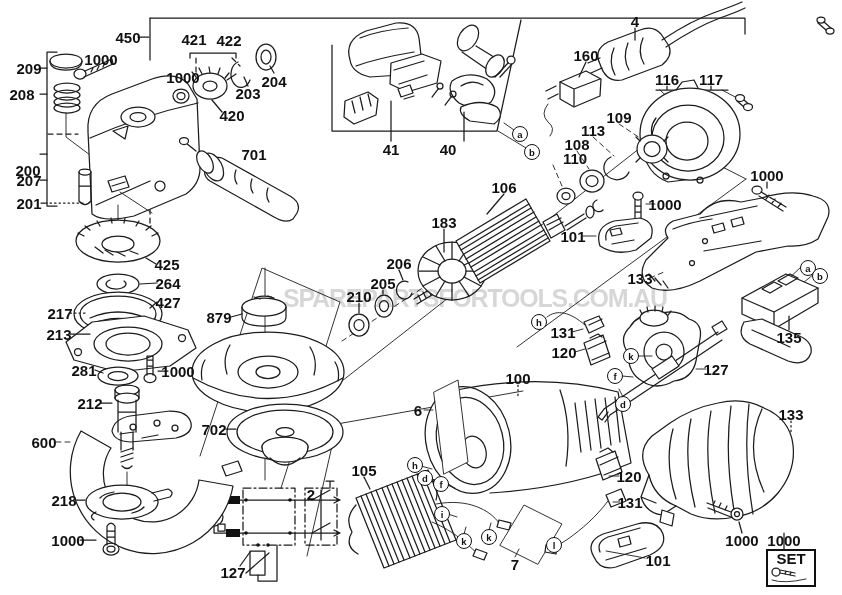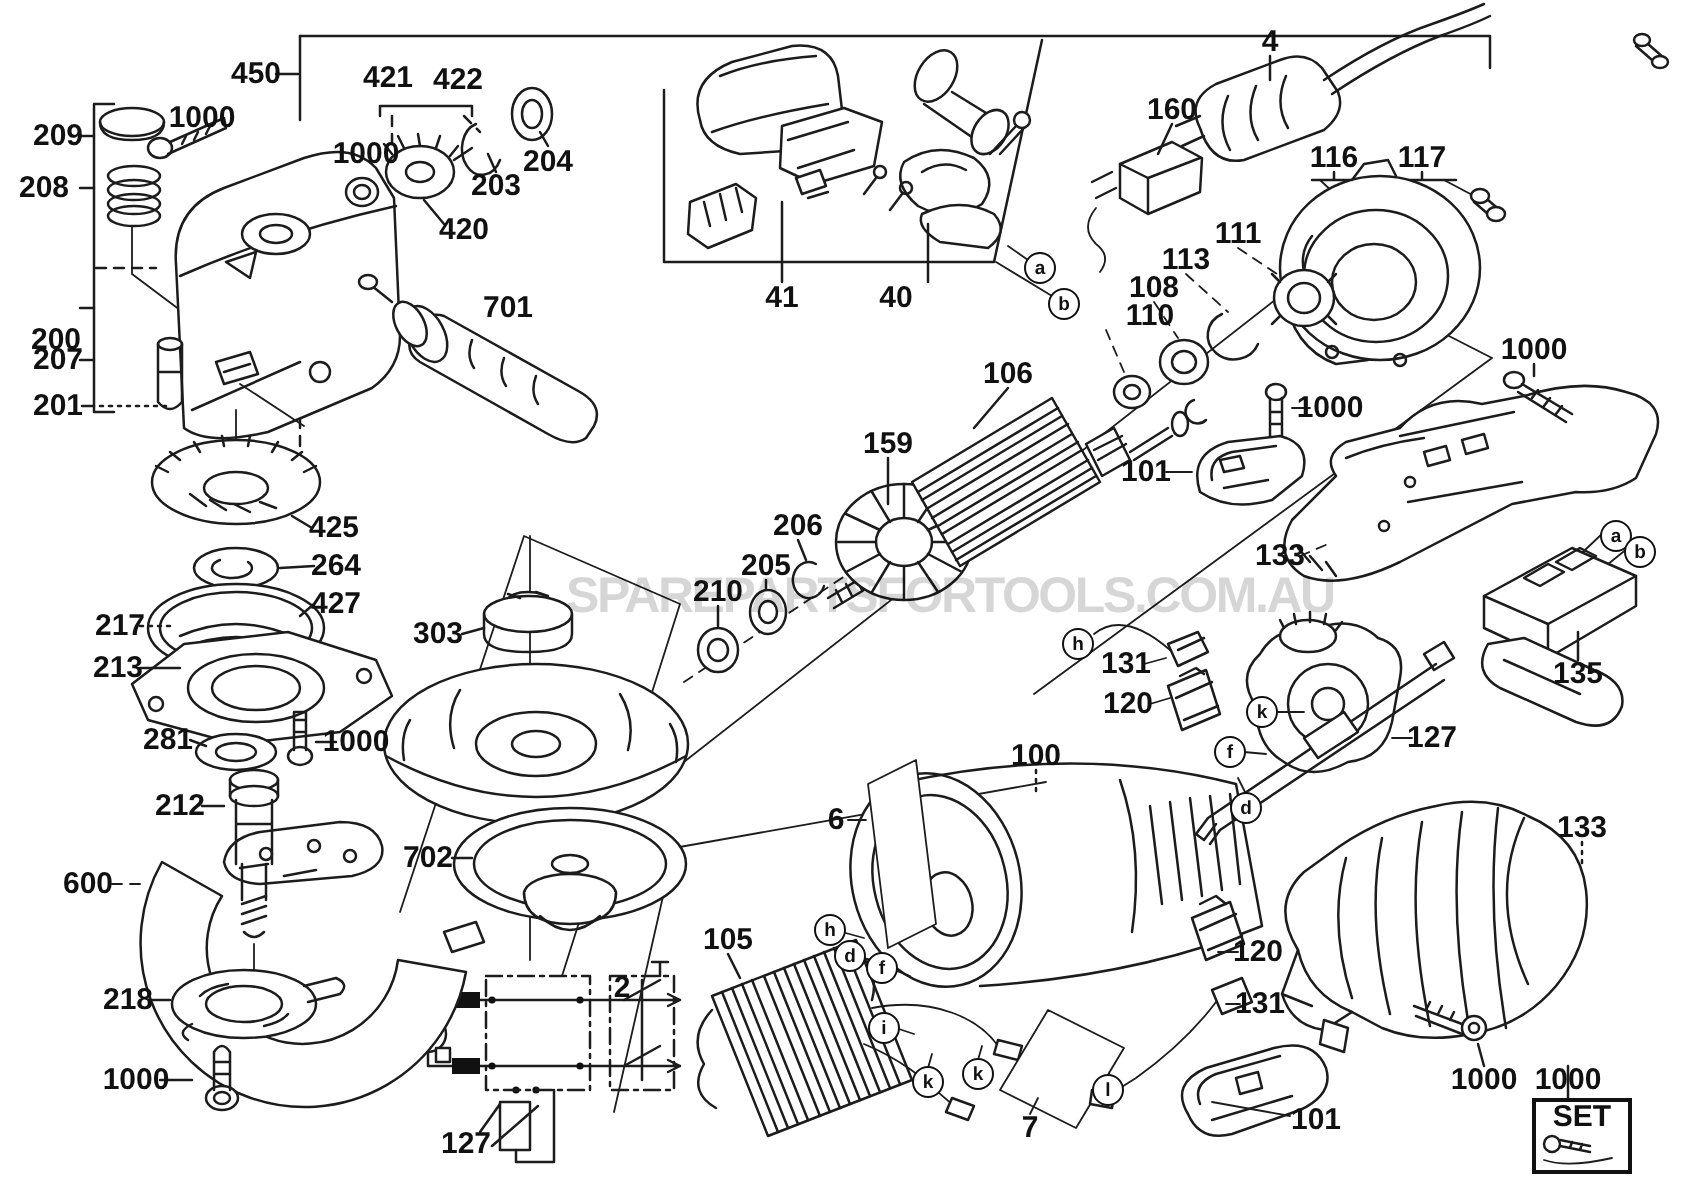--- a/index.html
+++ b/index.html
@@ -420,40 +420,40 @@
 <div class="lbl" style="left:28px;top:170px">200</div>
 <div class="lbl" style="left:29px;top:180px">207</div>
 <div class="lbl" style="left:29px;top:203px">201</div>
 <div class="lbl" style="left:254px;top:154px">701</div>
 <div class="lbl" style="left:391px;top:149px">41</div>
 <div class="lbl" style="left:448px;top:149px">40</div>
 <div class="lbl" style="left:635px;top:21px">4</div>
 <div class="lbl" style="left:586px;top:55px">160</div>
 <div class="lbl" style="left:667px;top:79px">116</div>
 <div class="lbl" style="left:711px;top:79px">117</div>
-<div class="lbl" style="left:619px;top:117px">111</div>
+<div class="lbl" style="left:619px;top:117px">109</div>
 <div class="lbl" style="left:593px;top:130px">113</div>
 <div class="lbl" style="left:577px;top:144px">108</div>
 <div class="lbl" style="left:575px;top:158px">110</div>
 <div class="lbl" style="left:504px;top:187px">106</div>
-<div class="lbl" style="left:444px;top:222px">159</div>
+<div class="lbl" style="left:444px;top:222px">183</div>
 <div class="lbl" style="left:665px;top:204px">1000</div>
 <div class="lbl" style="left:573px;top:236px">101</div>
 <div class="lbl" style="left:767px;top:175px">1000</div>
 <div class="lbl" style="left:640px;top:278px">133</div>
 <div class="lbl" style="left:789px;top:337px">135</div>
 <div class="lbl" style="left:167px;top:264px">425</div>
 <div class="lbl" style="left:168px;top:283px">264</div>
 <div class="lbl" style="left:168px;top:302px">427</div>
 <div class="lbl" style="left:60px;top:313px">217</div>
 <div class="lbl" style="left:59px;top:334px">213</div>
 <div class="lbl" style="left:84px;top:370px">281</div>
 <div class="lbl" style="left:178px;top:371px">1000</div>
 <div class="lbl" style="left:90px;top:403px">212</div>
-<div class="lbl" style="left:219px;top:317px">303</div>
+<div class="lbl" style="left:219px;top:317px">879</div>
 <div class="lbl" style="left:214px;top:429px">702</div>
 <div class="lbl" style="left:359px;top:296px">210</div>
 <div class="lbl" style="left:383px;top:283px">205</div>
 <div class="lbl" style="left:399px;top:263px">206</div>
 <div class="lbl" style="left:44px;top:442px">600</div>
 <div class="lbl" style="left:64px;top:500px">218</div>
 <div class="lbl" style="left:68px;top:540px">1000</div>
 <div class="lbl" style="left:233px;top:572px">127</div>
 <div class="lbl" style="left:311px;top:494px">2</div>
 <div class="lbl" style="left:563px;top:332px">131</div>

